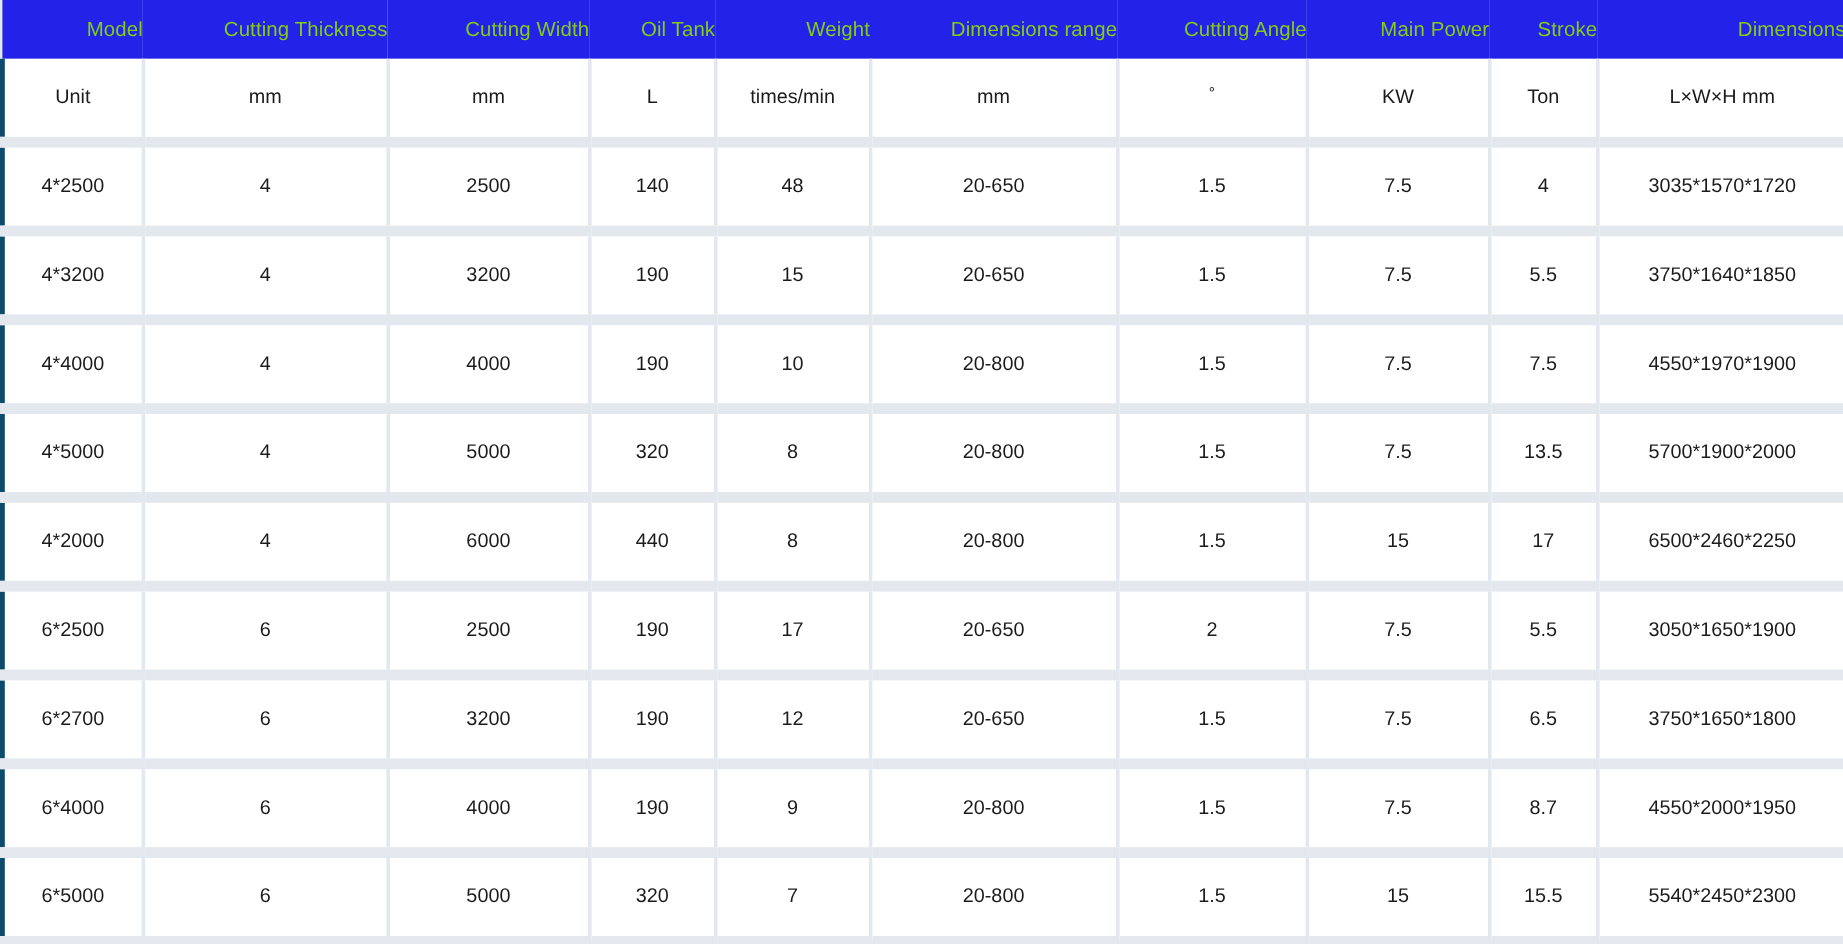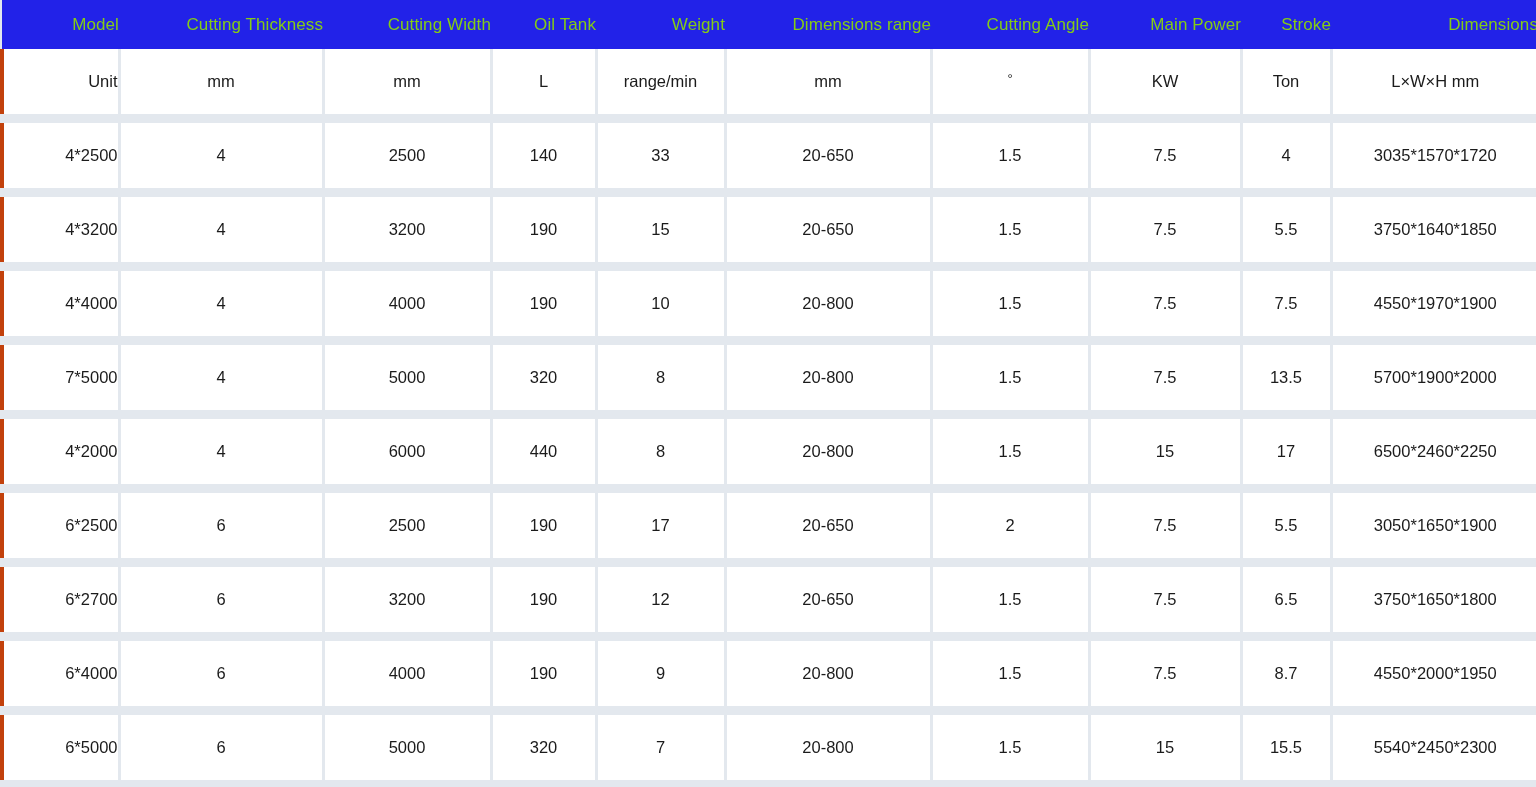--- a/index.html
+++ b/index.html
@@ -51,22 +51,21 @@
     text-align: center;
     height: 65px;
     padding: 0;
     line-height: 65px;
     white-space: nowrap;
     border-bottom: 9px solid #e3e8ee;
     border-left: 3px solid #e3e8ee;
   }
 
   table.spec-table tbody td:first-child {
-    border-left: 4px solid #c2410c;
-    text-align: right;
+    border-left: 4px solid #0c4a6e;
   }
 
   table.spec-table tbody tr.unit-row td {
     height: 65px;
     line-height: 65px;
   }
 
   
   col.c0 { width: 117px; }
   col.c1 { width: 204px; }
@@ -118,33 +117,33 @@
         <th>Stroke</th>
         <th>Dimensions</th>
       </tr>
     </thead>
     <tbody>
       <tr class="unit-row">
         <td>Unit</td>
         <td>mm</td>
         <td>mm</td>
         <td>L</td>
-        <td>range/min</td>
+        <td>times/min</td>
         <td>mm</td>
         <td><span class="deg-unit">°</span></td>
         <td>KW</td>
         <td>Ton</td>
         <td>L×W×H mm</td>
       </tr>
     <tr>
           <td>4*2500</td>
           <td>4</td>
           <td>2500</td>
           <td>140</td>
-          <td>33</td>
+          <td>48</td>
           <td>20-650</td>
           <td>1.5</td>
           <td>7.5</td>
           <td>4</td>
           <td>3035*1570*1720</td>
         </tr>
         <tr>
           <td>4*3200</td>
           <td>4</td>
           <td>3200</td>
@@ -162,21 +161,21 @@
           <td>4000</td>
           <td>190</td>
           <td>10</td>
           <td>20-800</td>
           <td>1.5</td>
           <td>7.5</td>
           <td>7.5</td>
           <td>4550*1970*1900</td>
         </tr>
         <tr>
-          <td>7*5000</td>
+          <td>4*5000</td>
           <td>4</td>
           <td>5000</td>
           <td>320</td>
           <td>8</td>
           <td>20-800</td>
           <td>1.5</td>
           <td>7.5</td>
           <td>13.5</td>
           <td>5700*1900*2000</td>
         </tr>

